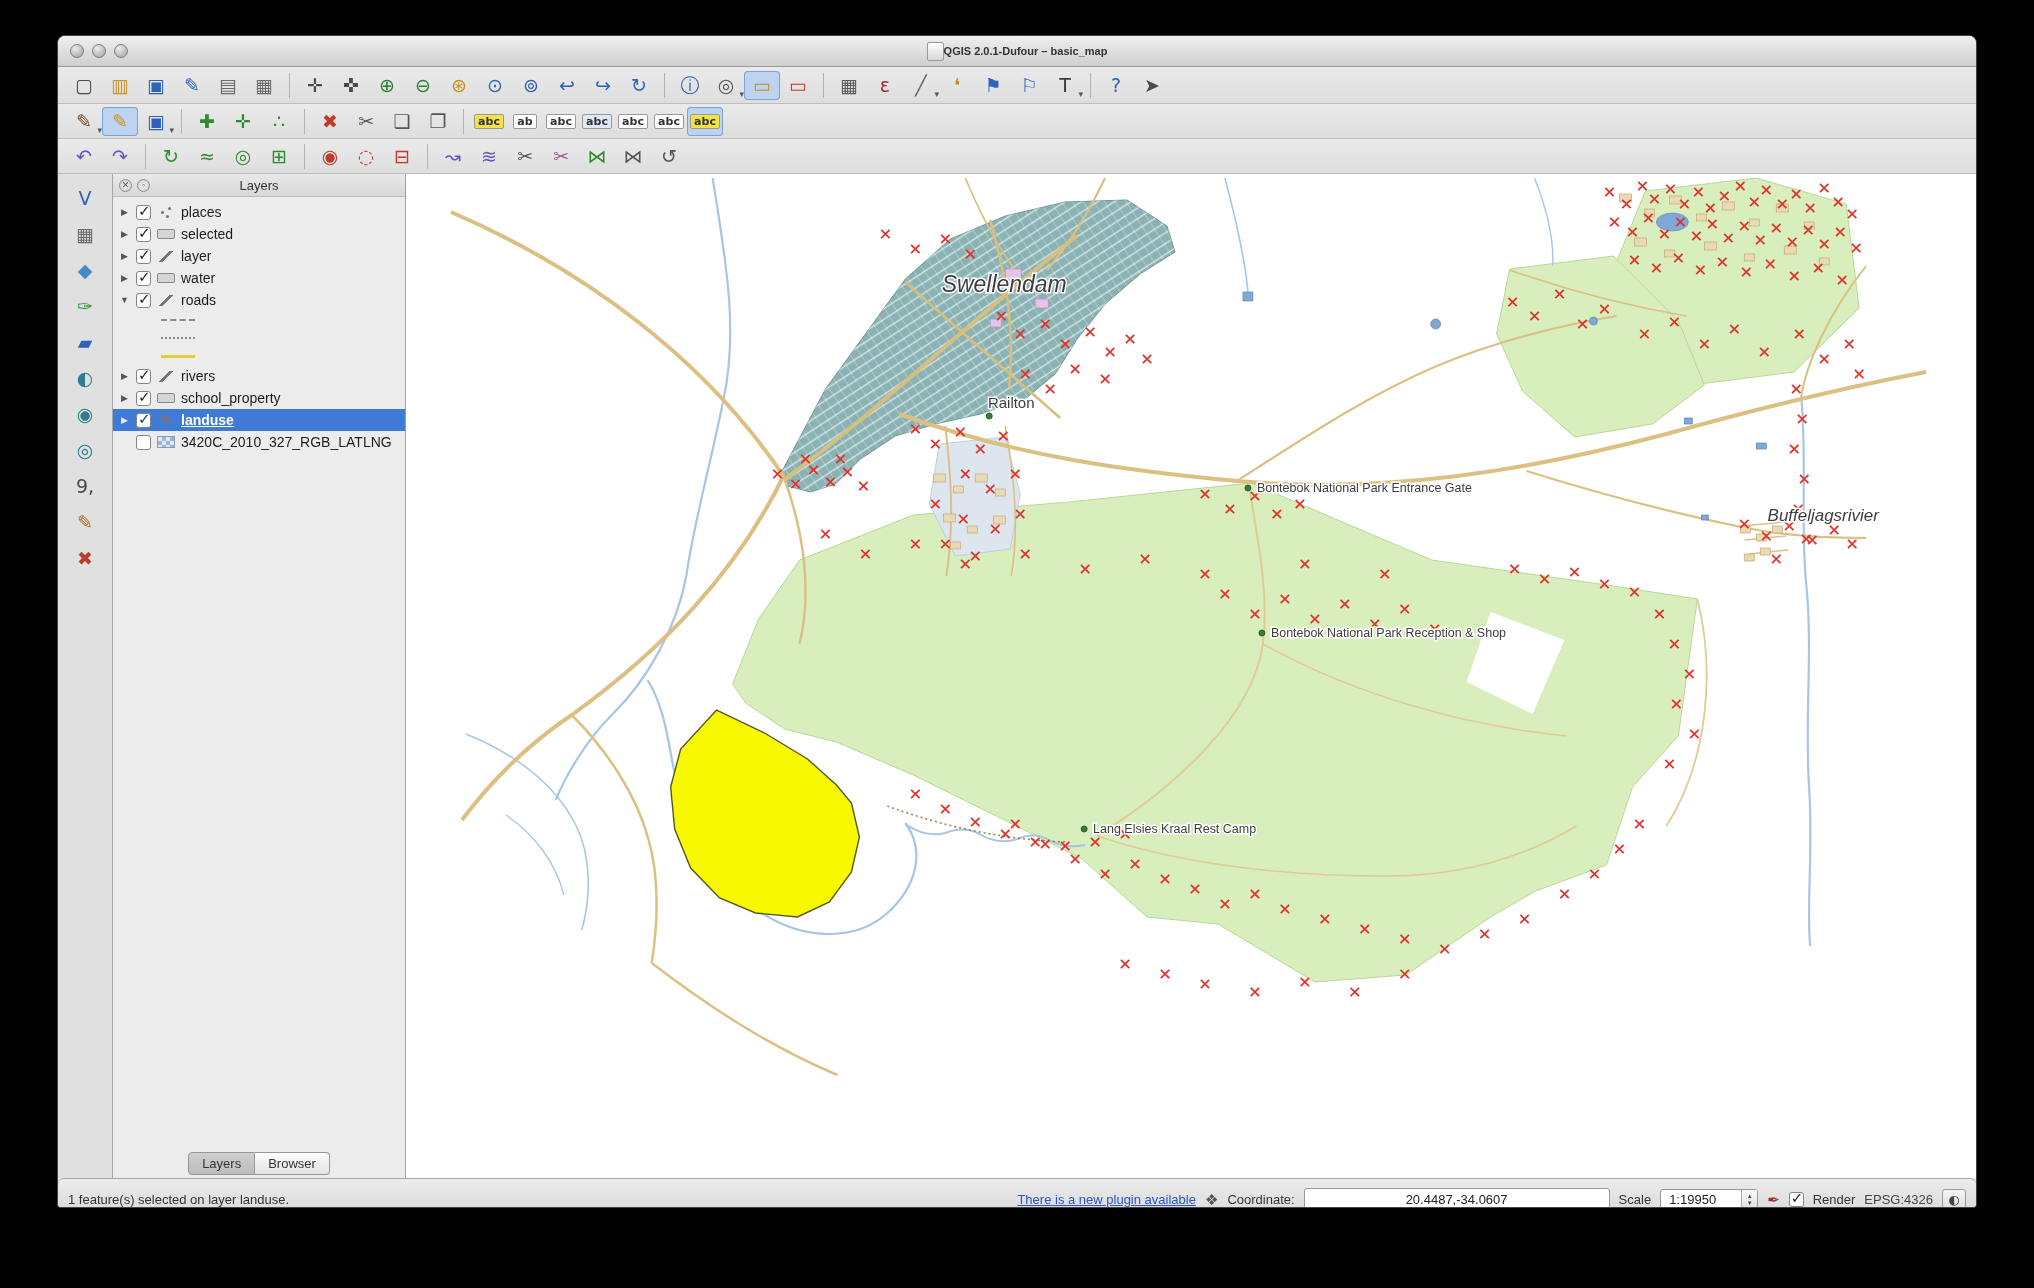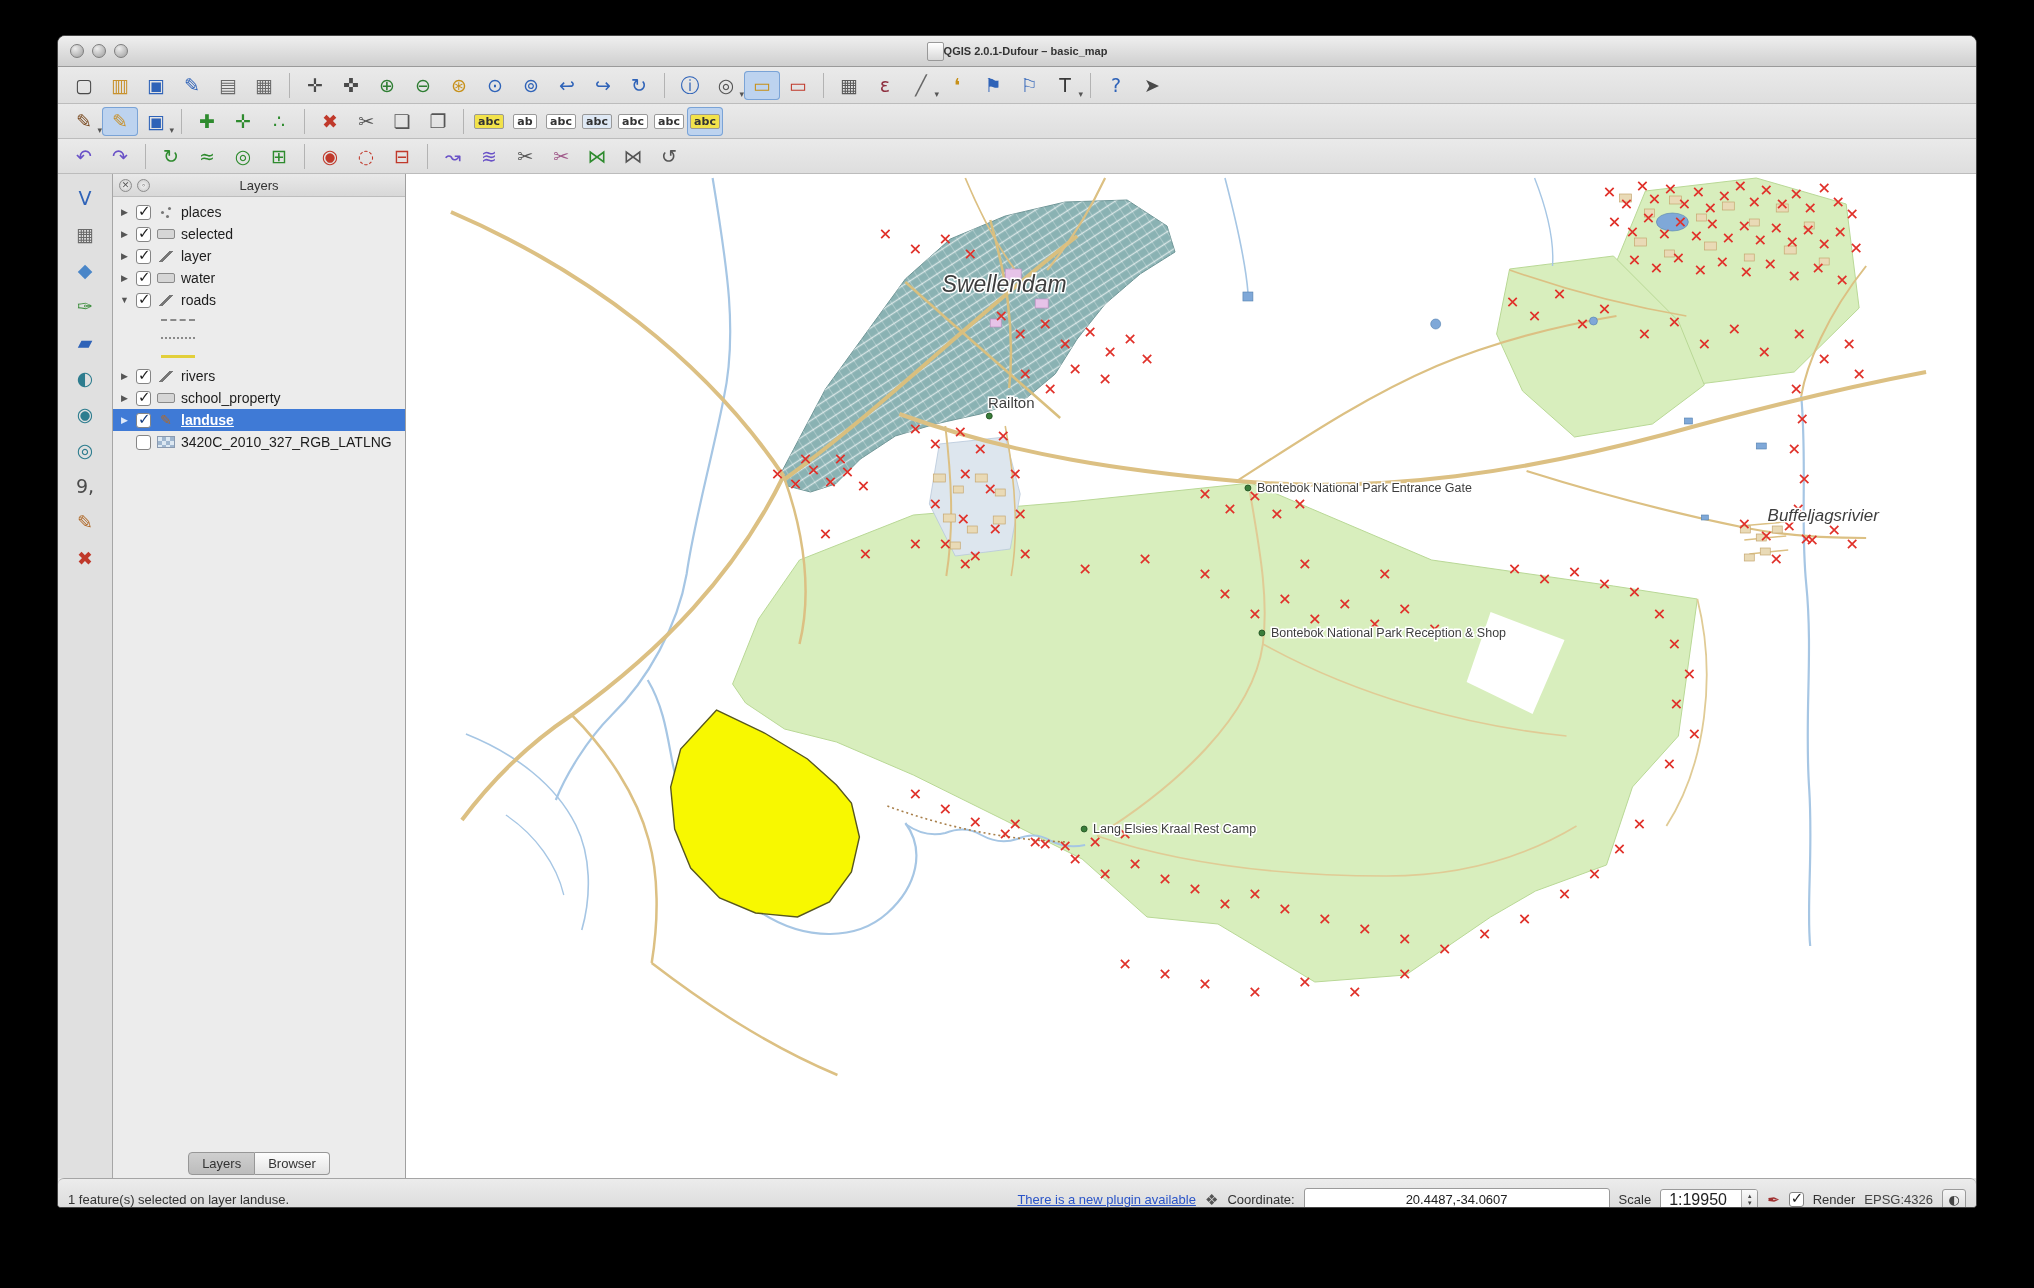--- a/index.html
+++ b/index.html
@@ -68,21 +68,21 @@
   .map-canvas svg{display:block;width:100%;height:100%;}
   
   .statusbar{height:42px;background:linear-gradient(#ececec,#d6d6d6);border-top:1px solid #a5a5a5;
     display:flex;align-items:center;gap:9px;padding:0 10px;font-size:13px;color:#333;box-sizing:border-box;border-radius:6px;}
   .spacer{flex:1;}
   .link{color:#2a54c8;text-decoration:underline;margin-left:36px;}
   .sicon{font-family:"DejaVu Sans",sans-serif;font-size:15px;color:#555;}
   .coord-input{width:300px;height:20px;border:1px solid #9a9a9a;background:#fff;text-align:center;font-size:13px;
     border-radius:3px;font-family:"Liberation Sans",sans-serif;color:#222;}
   .scale-combo{display:flex;align-items:center;border:1px solid #9a9a9a;background:#fff;height:20px;border-radius:3px;overflow:hidden;}
-  .scale-val{padding:0 8px;min-width:64px;font-size:16px;color:#222;}
+  .scale-val{padding:0 8px;min-width:64px;font-size:13px;color:#222;}
   .scale-arrows{width:15px;height:20px;background:linear-gradient(#fafafa,#dcdcdc);border-left:1px solid #aaa;
     display:flex;flex-direction:column;align-items:center;justify-content:center;font-size:6px;color:#444;line-height:1.1;}
   .crs-btn{width:22px;height:20px;border:1px solid #9a9a9a;border-radius:3px;background:linear-gradient(#f6f6f6,#dcdcdc);
     display:flex;align-items:center;justify-content:center;font-size:13px;color:#444;font-family:"DejaVu Sans",sans-serif;}
   
   .maplabel{font-family:"Liberation Sans",sans-serif;fill:#3d3d3d;stroke:#fff;stroke-width:3px;paint-order:stroke;text-anchor:middle;}
   .maplabel.it{font-style:italic;}
   .maplabel.st{text-anchor:start;}
   .poi-dot{fill:#3a7d3a;stroke:#1d4d1d;stroke-width:0.8;}
 </style>

